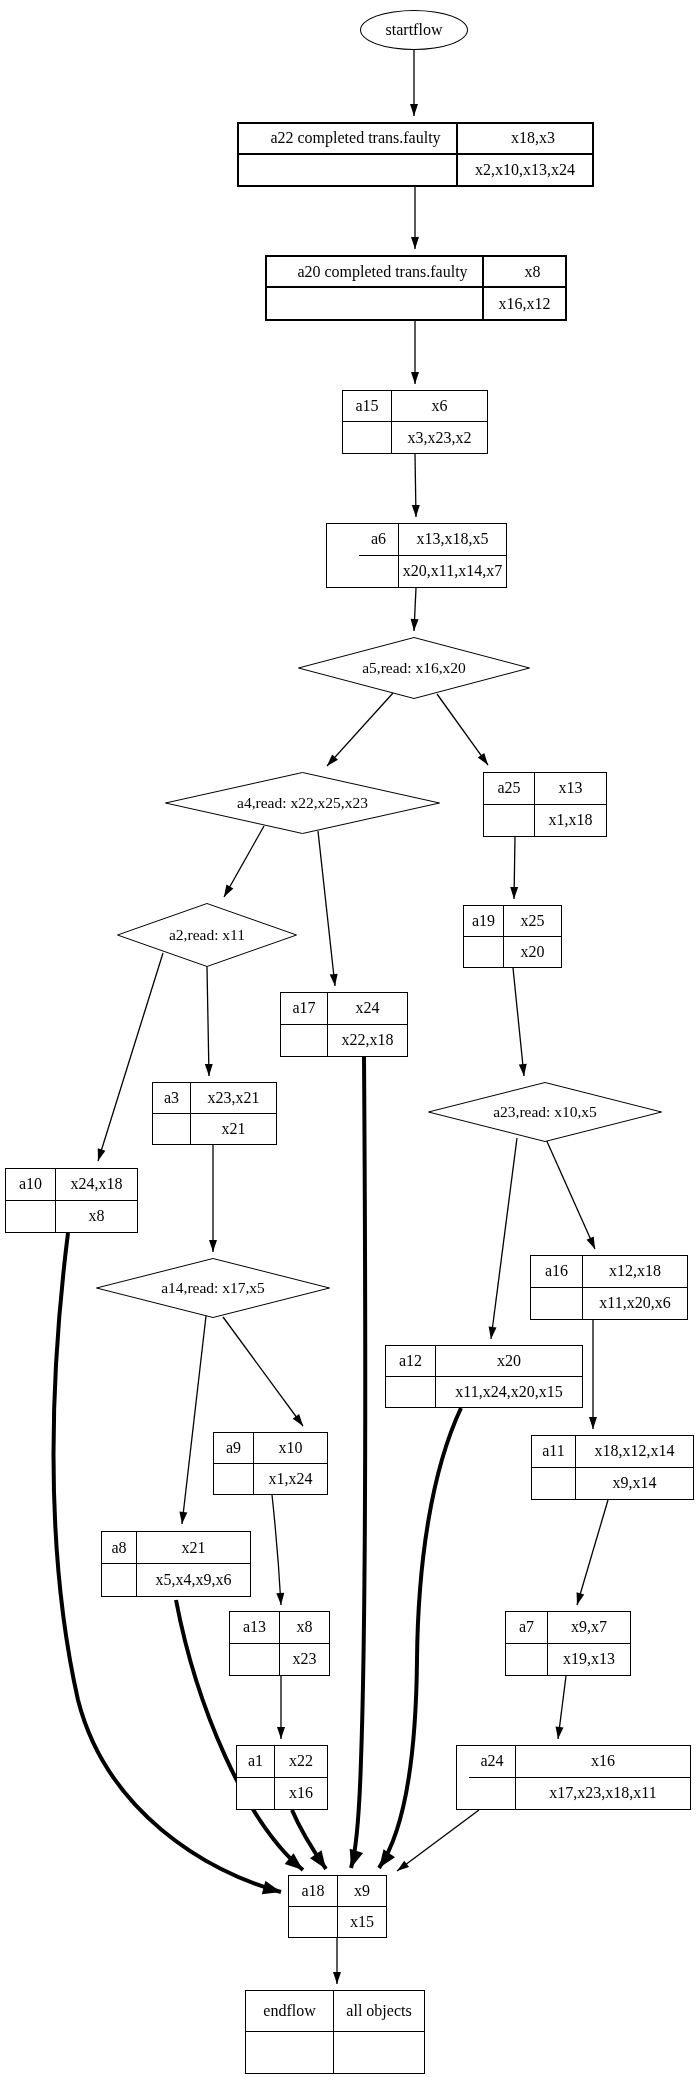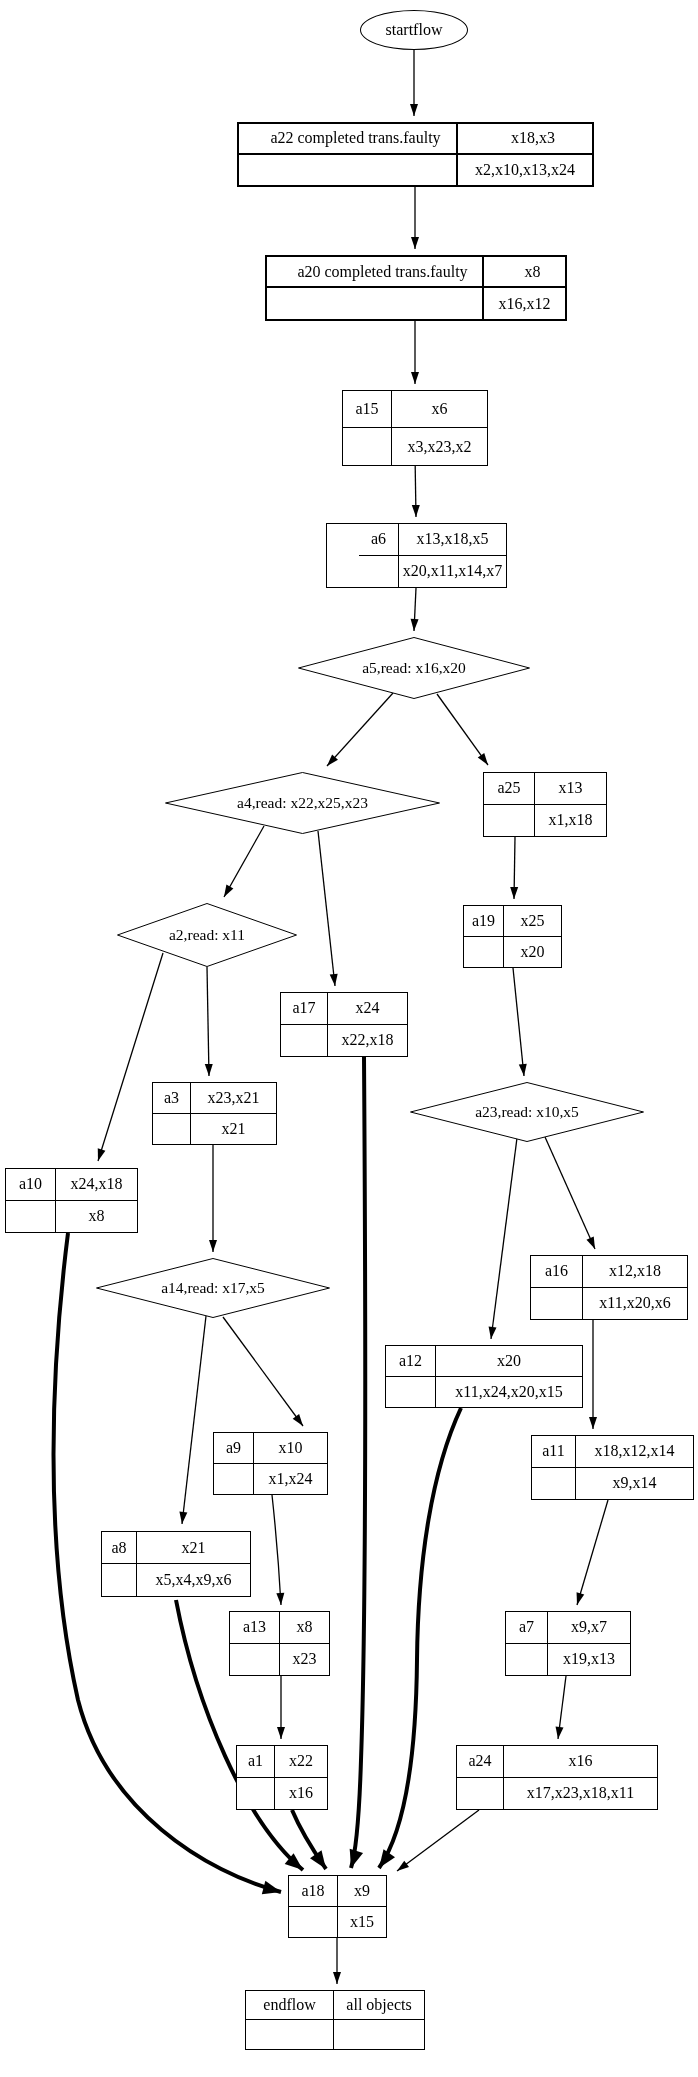--- a/index.html
+++ b/index.html
@@ -90,21 +90,21 @@
       <div class="cell rdiv">x18,x3</div>
       <div class="cell cdiv"></div>
       <div class="cell">x2,x10,x13,x24</div>
     </div>
     <div class="record heavy" style="left: 265px; top: 255px; width: 302px; height: 66px; grid-template-columns: 217px 1fr; grid-template-rows: 1fr 1fr;">
       <div class="cell cdiv rdiv">a20 completed trans.faulty</div>
       <div class="cell rdiv">x8</div>
       <div class="cell cdiv"></div>
       <div class="cell">x16,x12</div>
     </div>
-    <div class="record" style="left: 342px; top: 390px; width: 146px; height: 76px; grid-template-columns: 49px 1fr; grid-template-rows: 1fr 1fr;">
+    <div class="record" style="left: 342px; top: 390px; width: 146px; height: 64px; grid-template-columns: 49px 1fr; grid-template-rows: 1fr 1fr;">
       <div class="cell cdiv rdiv">a15</div>
       <div class="cell rdiv">x6</div>
       <div class="cell cdiv"></div>
       <div class="cell">x3,x23,x2</div>
     </div>
     <div class="record" style="left: 326px; top: 523px; width: 181px; height: 65px; grid-template-columns: 40px 1fr; grid-template-rows: 1fr 1fr; padding-left: 32px;">
       <div class="cell cdiv rdiv">a6</div>
       <div class="cell rdiv">x13,x18,x5</div>
       <div class="cell cdiv"></div>
       <div class="cell">x20,x11,x14,x7</div>
@@ -150,21 +150,21 @@
       <div class="cell rdiv">x23,x21</div>
       <div class="cell cdiv"></div>
       <div class="cell">x21</div>
     </div>
     <div class="record" style="left: 5px; top: 1168px; width: 133px; height: 65px; grid-template-columns: 50px 1fr; grid-template-rows: 1fr 1fr;">
       <div class="cell cdiv rdiv">a10</div>
       <div class="cell rdiv">x24,x18</div>
       <div class="cell cdiv"></div>
       <div class="cell">x8</div>
     </div>
-    <div class="diamond" style="left: 410px; top: 1082px; width: 234px; height: 60px; text-decoration: underline;">
+    <div class="diamond" style="left: 428px; top: 1082px; width: 234px; height: 60px; text-decoration: underline;">
       <svg width="234" height="60" viewBox="0 0 234 60">
         <polygon points="117,0.5 233.5,30 117,59.5 0.5,30" fill="#fff" stroke="#000" stroke-width="1"></polygon>
       </svg>
       <div class="dlabel">a23,read: x10,x5</div>
     </div>
     <div class="diamond" style="left: 96px; top: 1258px; width: 234px; height: 60px;">
       <svg width="234" height="60" viewBox="0 0 234 60">
         <polygon points="117,0.5 233.5,30 117,59.5 0.5,30" fill="#fff" stroke="#000" stroke-width="1"></polygon>
       </svg>
       <div class="dlabel">a14,read: x17,x5</div>
@@ -210,31 +210,31 @@
       <div class="cell rdiv">x9,x7</div>
       <div class="cell cdiv"></div>
       <div class="cell">x19,x13</div>
     </div>
     <div class="record" style="left: 236px; top: 1745px; width: 92px; height: 65px; grid-template-columns: 38px 1fr; grid-template-rows: 1fr 1fr;">
       <div class="cell cdiv rdiv">a1</div>
       <div class="cell rdiv">x22</div>
       <div class="cell cdiv"></div>
       <div class="cell">x16</div>
     </div>
-    <div class="record" style="left: 456px; top: 1745px; width: 202px; height: 65px; grid-template-columns: 47px 1fr; grid-template-rows: 1fr 1fr;">
+    <div class="record" style="left: 456px; top: 1745px; width: 235px; height: 65px; grid-template-columns: 47px 1fr; grid-template-rows: 1fr 1fr; padding-left: 12px;">
       <div class="cell cdiv rdiv">a24</div>
       <div class="cell rdiv">x16</div>
       <div class="cell cdiv"></div>
       <div class="cell">x17,x23,x18,x11</div>
     </div>
     <div class="record" style="left: 288px; top: 1875px; width: 99px; height: 63px; grid-template-columns: 49px 1fr; grid-template-rows: 1fr 1fr;">
       <div class="cell cdiv rdiv">a18</div>
       <div class="cell rdiv">x9</div>
       <div class="cell cdiv"></div>
       <div class="cell">x15</div>
     </div>
-    <div class="record" style="left: 245px; top: 1990px; width: 180px; height: 60px; grid-template-columns: 88px 1fr; grid-template-rows: 1fr 1fr;">
+    <div class="record" style="left: 245px; top: 1990px; width: 180px; height: 84px; grid-template-columns: 88px 1fr; grid-template-rows: 1fr 1fr;">
       <div class="cell cdiv rdiv">endflow</div>
       <div class="cell rdiv">all objects</div>
       <div class="cell cdiv"></div>
       <div class="cell"></div>
     </div>
   </div>
 
 </body></html>

